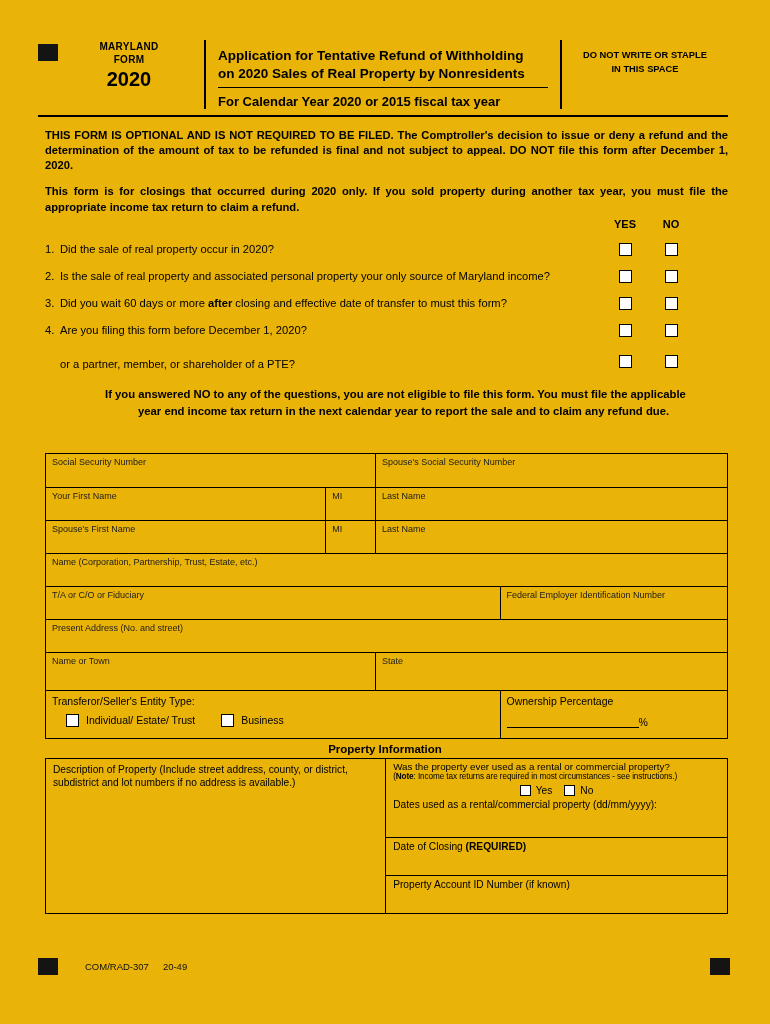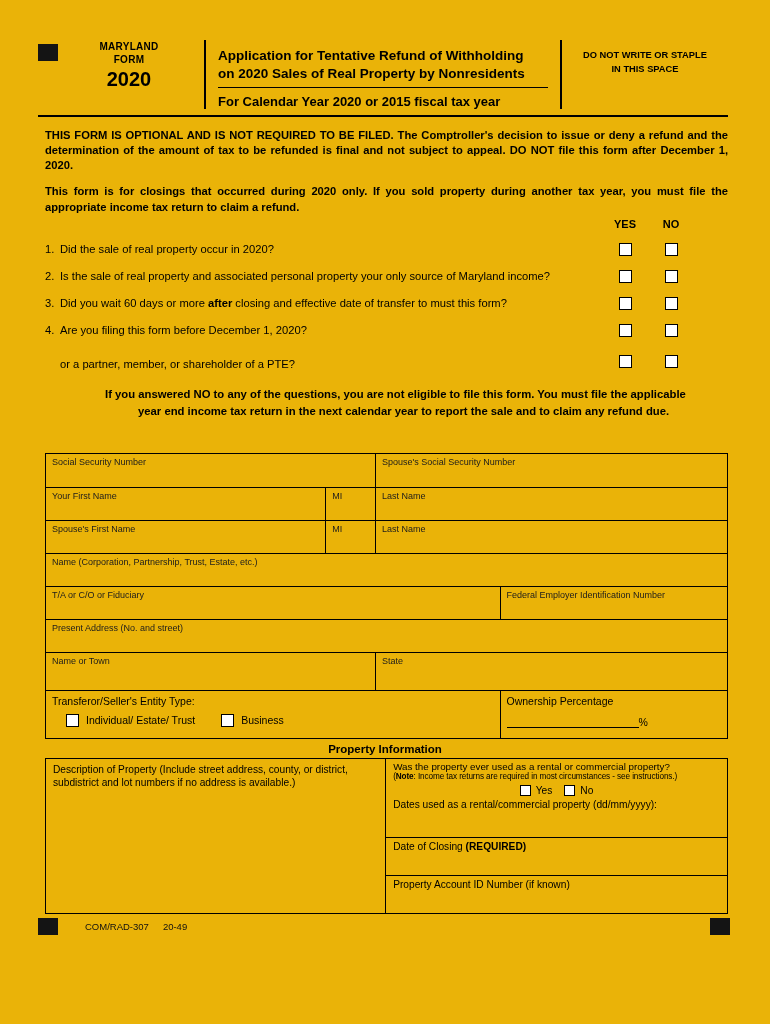--- a/index.html
+++ b/index.html
@@ -81,21 +81,21 @@
   .dates-label { font-size: 10.2px; }
   .fromto { font-size: 10.2px; margin-top: 3px; display: flex; align-items: flex-end; }
   .bl-from { width: 112px; margin-left: 5px; }
   .bl-to { width: 98px; }
   .fromto .to-label { margin-left: 8px; }
   .prop-closing { border-top: 1px solid #000; min-height: 38px; padding: 3px 7px; font-size: 10.2px; }
   .prop-account { border-top: 1px solid #000; flex: 1; min-height: 38px; padding: 3px 7px; font-size: 10.2px; }
   .b { font-weight: bold; }
 
   
-  .footer { position: absolute; left: 38px; right: 40px; top: 918px; display: flex; align-items: center; }
+  .footer { position: absolute; left: 38px; right: 40px; top: 958px; display: flex; align-items: center; }
   .footer-text { margin-left: 27px; font-size: 9.5px; color: #111; }
   .footer-text .sep { display: inline-block; width: 14px; }
   .footer .right { margin-left: auto; }
 </style>
 </head>
 <body>
 
 <div class="page">
 
   <div class="header">

